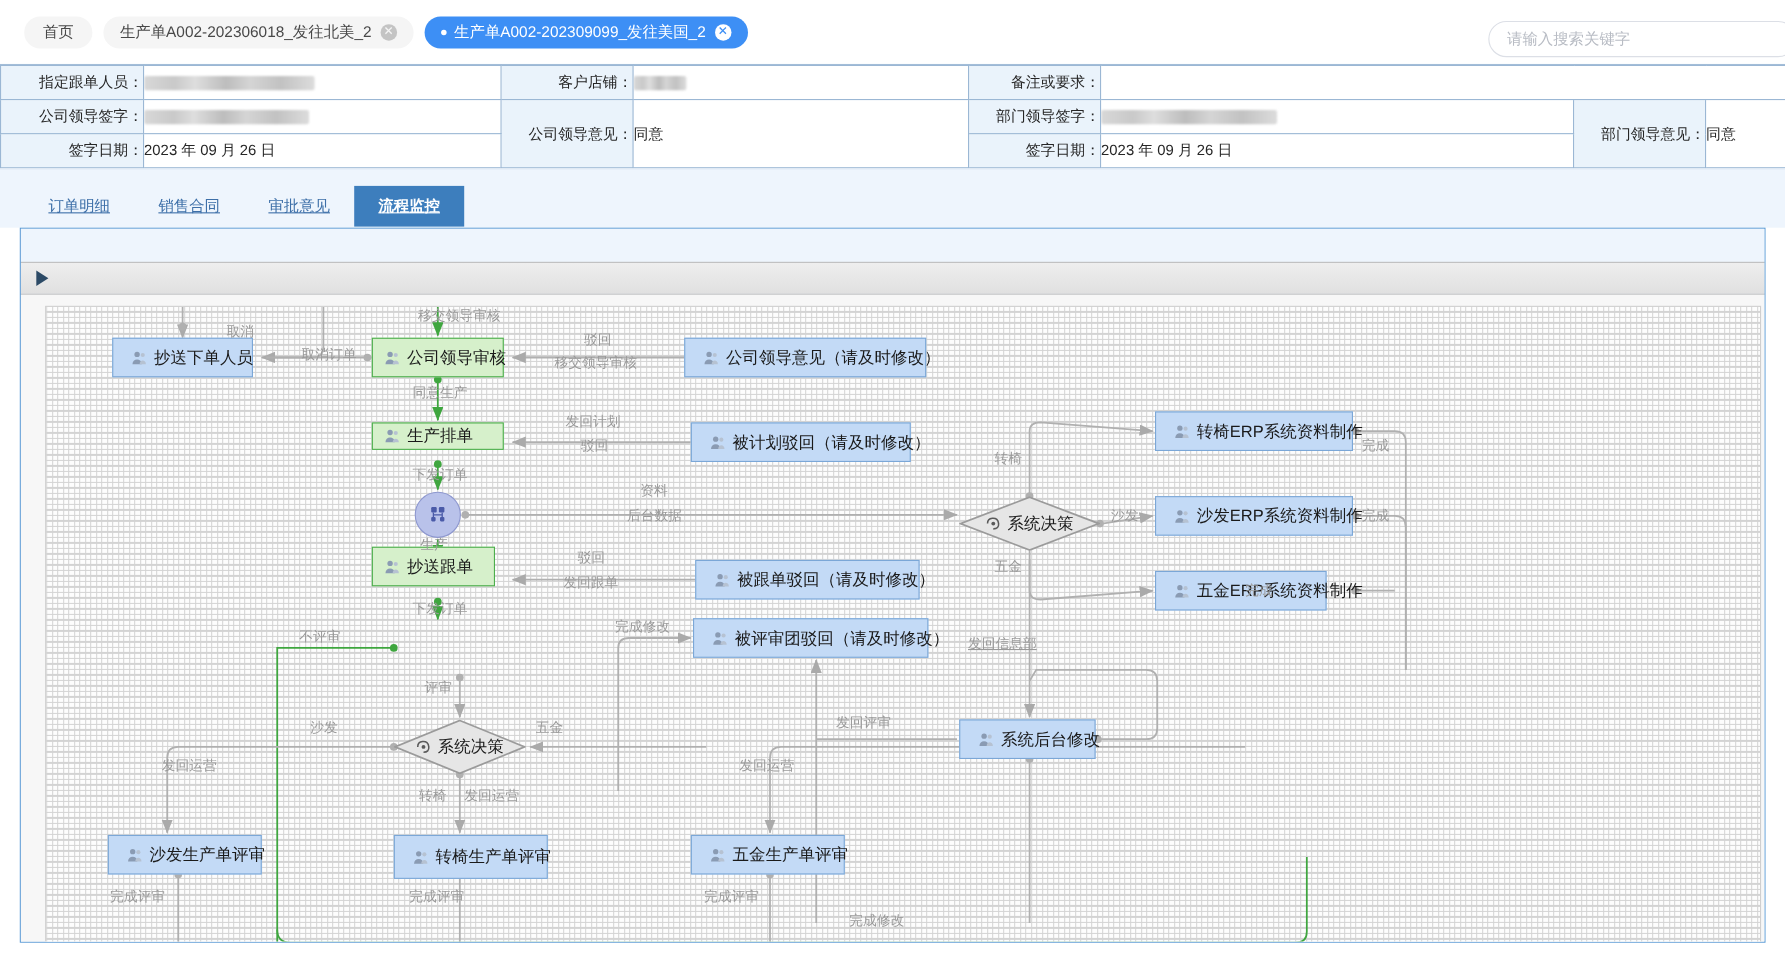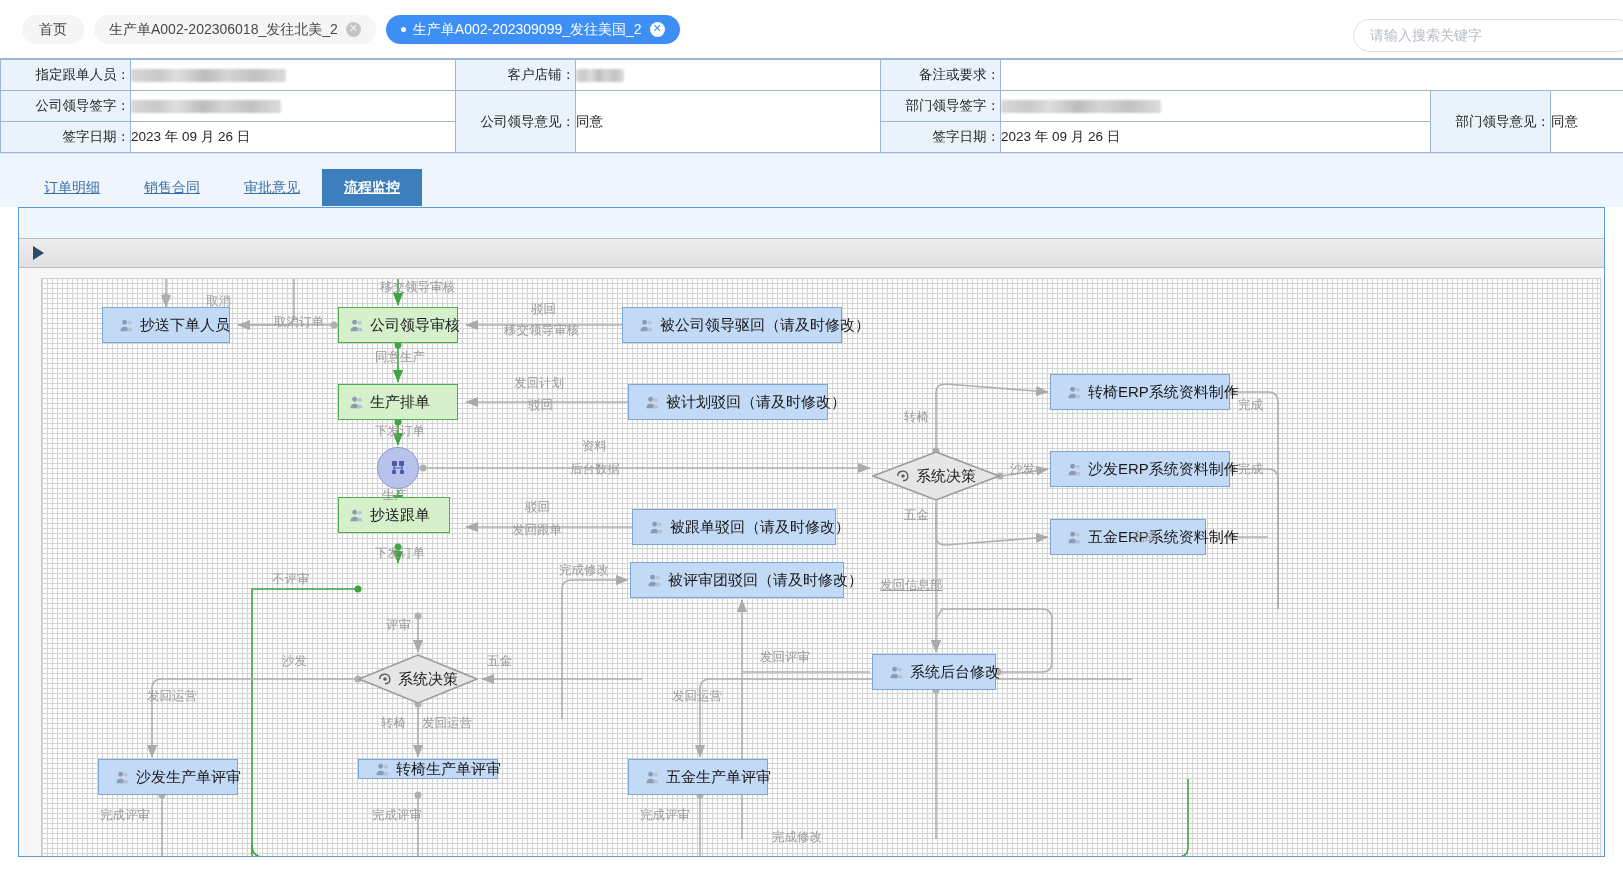--- a/index.html
+++ b/index.html
@@ -387,24 +387,24 @@
 
       <div class="node task-blue" style="left:580px;top:28px;width:220px;height:36px">
         <span class="nicon">
             <svg width="15" height="15" viewBox="0 0 16 16">
               <circle cx="6" cy="4.5" r="2.6" fill="#8a9bb3"></circle>
               <path d="M1.5 14c0-3 2-4.6 4.5-4.6S10.5 11 10.5 14z" fill="#8a9bb3"></path>
               <circle cx="11.5" cy="5" r="2" fill="#b6c2d2"></circle>
               <path d="M8.5 14c0-2.4 1.4-3.6 3-3.6s3 1.2 3 3.6z" fill="#b6c2d2"></path>
             </svg>
           </span>
-        <span>被公司领导驱回（请及时修改）</span>
-      </div>
-
-      <div class="node task-green" style="left:296px;top:105px;width:120px;height:36px">
+        <span>公司领导意见（请及时修改）</span>
+      </div>
+
+      <div class="node task-green" style="left:296px;top:105px;width:120px;height:25px">
         <span class="nicon">
             <svg width="15" height="15" viewBox="0 0 16 16">
               <circle cx="6" cy="4.5" r="2.6" fill="#8a9bb3"></circle>
               <path d="M1.5 14c0-3 2-4.6 4.5-4.6S10.5 11 10.5 14z" fill="#8a9bb3"></path>
               <circle cx="11.5" cy="5" r="2" fill="#b6c2d2"></circle>
               <path d="M8.5 14c0-2.4 1.4-3.6 3-3.6s3 1.2 3 3.6z" fill="#b6c2d2"></path>
             </svg>
           </span>
         <span>生产排单</span>
       </div>
@@ -551,21 +551,21 @@
             <svg width="15" height="15" viewBox="0 0 16 16">
               <circle cx="6" cy="4.5" r="2.6" fill="#8a9bb3"></circle>
               <path d="M1.5 14c0-3 2-4.6 4.5-4.6S10.5 11 10.5 14z" fill="#8a9bb3"></path>
               <circle cx="11.5" cy="5" r="2" fill="#b6c2d2"></circle>
               <path d="M8.5 14c0-2.4 1.4-3.6 3-3.6s3 1.2 3 3.6z" fill="#b6c2d2"></path>
             </svg>
           </span>
         <span>沙发生产单评审</span>
       </div>
 
-      <div class="node task-blue" style="left:316px;top:480px;width:140px;height:20px">
+      <div class="node task-blue" style="left:316px;top:480px;width:140px;height:40px">
         <span class="nicon">
             <svg width="15" height="15" viewBox="0 0 16 16">
               <circle cx="6" cy="4.5" r="2.6" fill="#8a9bb3"></circle>
               <path d="M1.5 14c0-3 2-4.6 4.5-4.6S10.5 11 10.5 14z" fill="#8a9bb3"></path>
               <circle cx="11.5" cy="5" r="2" fill="#b6c2d2"></circle>
               <path d="M8.5 14c0-2.4 1.4-3.6 3-3.6s3 1.2 3 3.6z" fill="#b6c2d2"></path>
             </svg>
           </span>
         <span>转椅生产单评审</span>
       </div>

